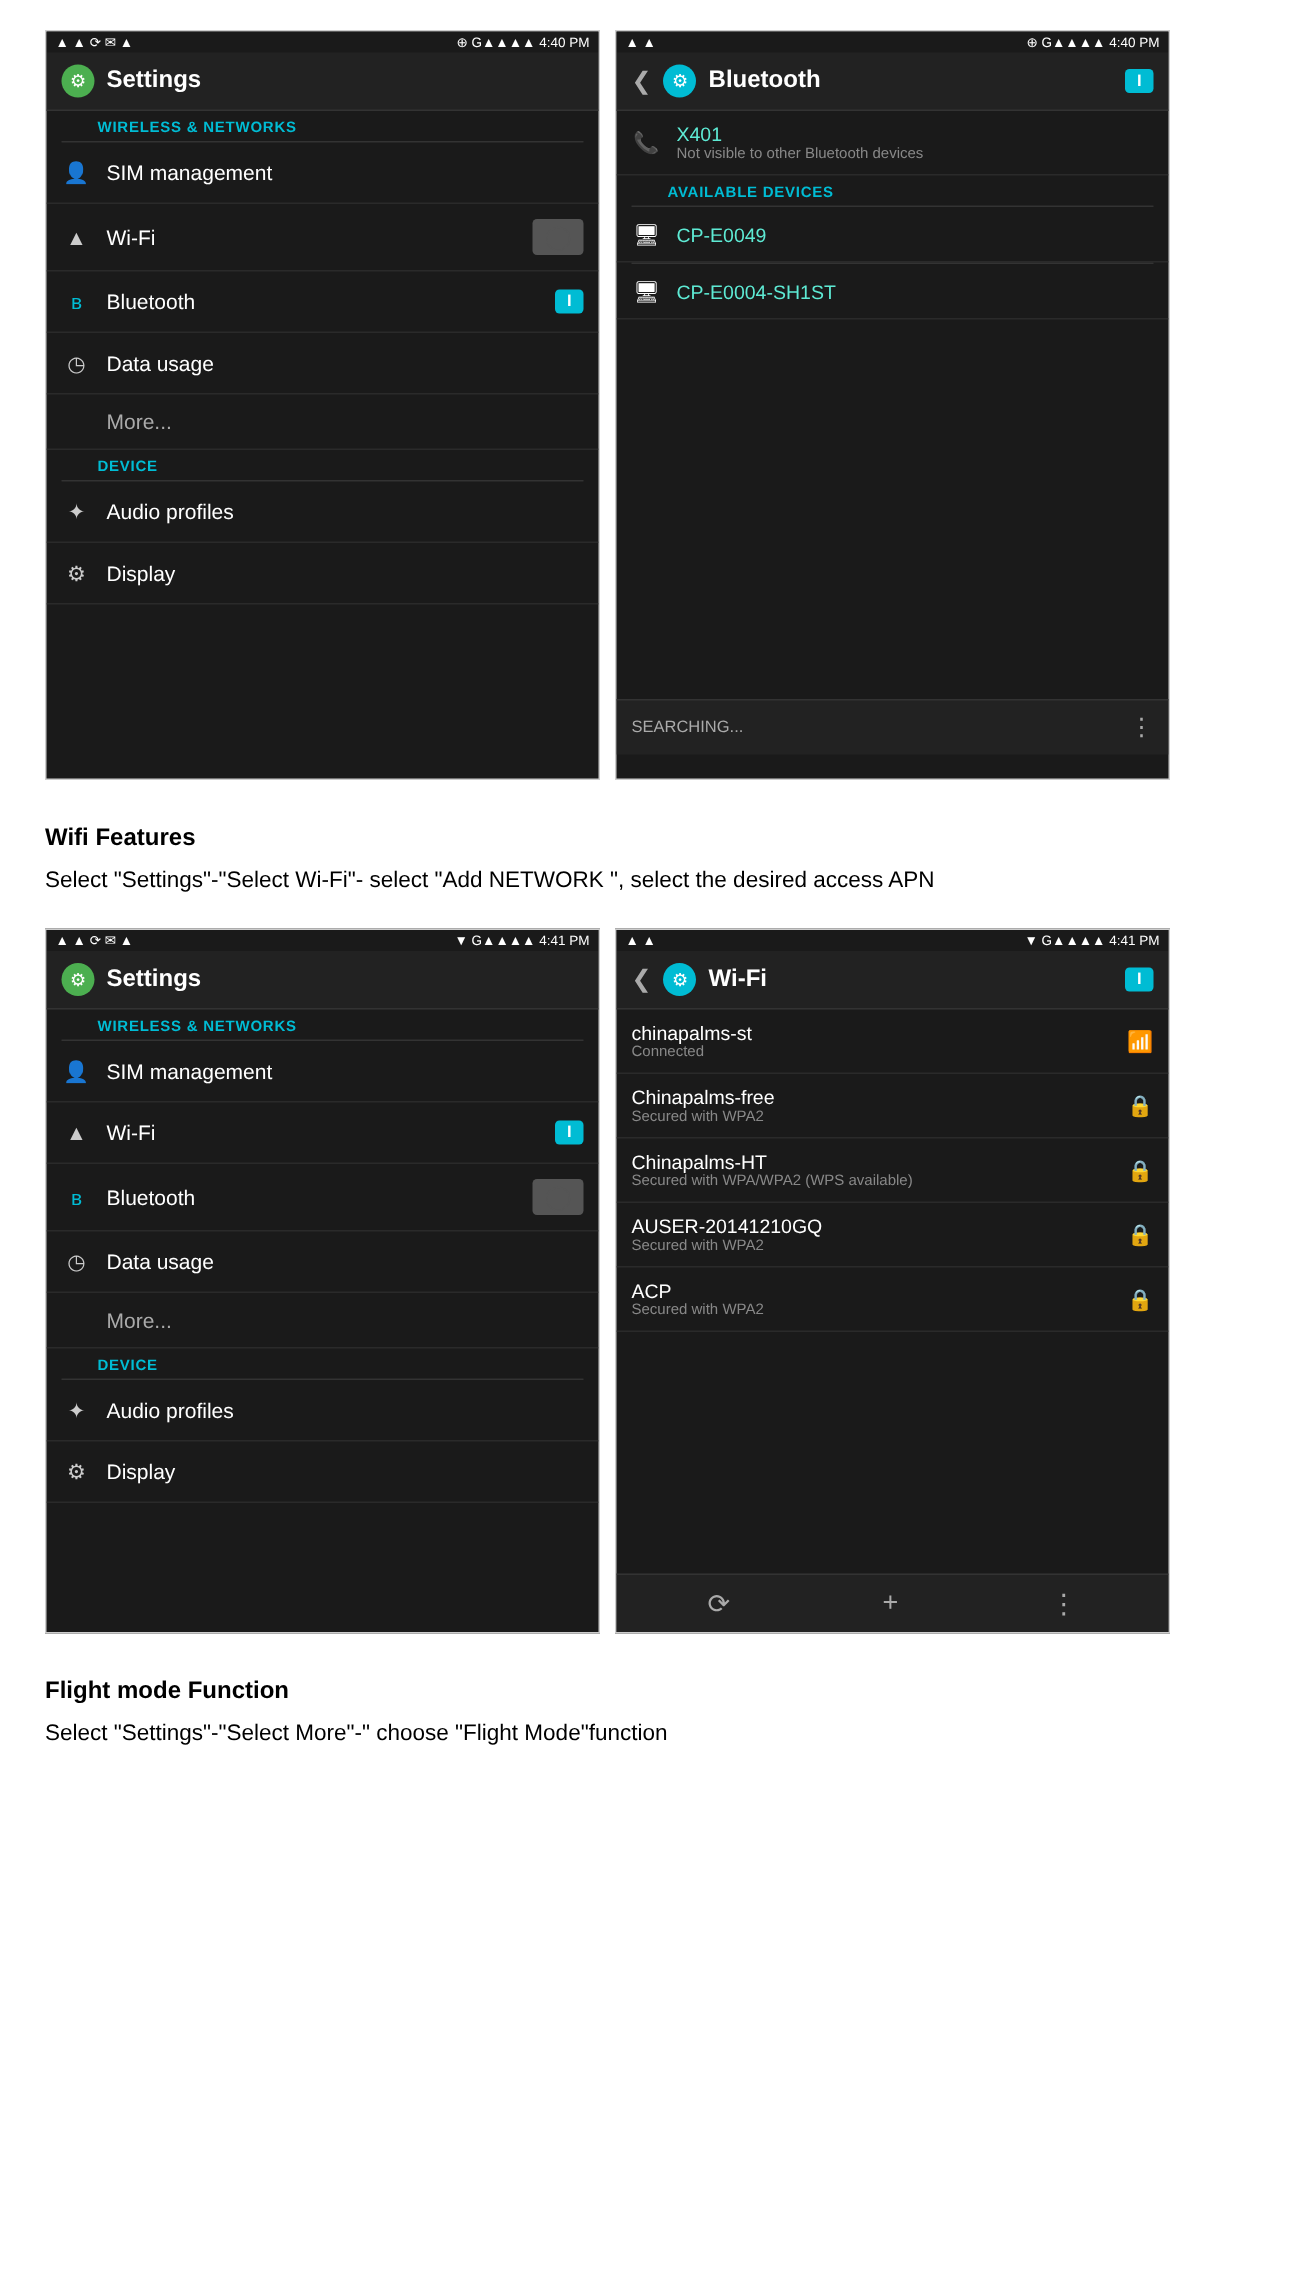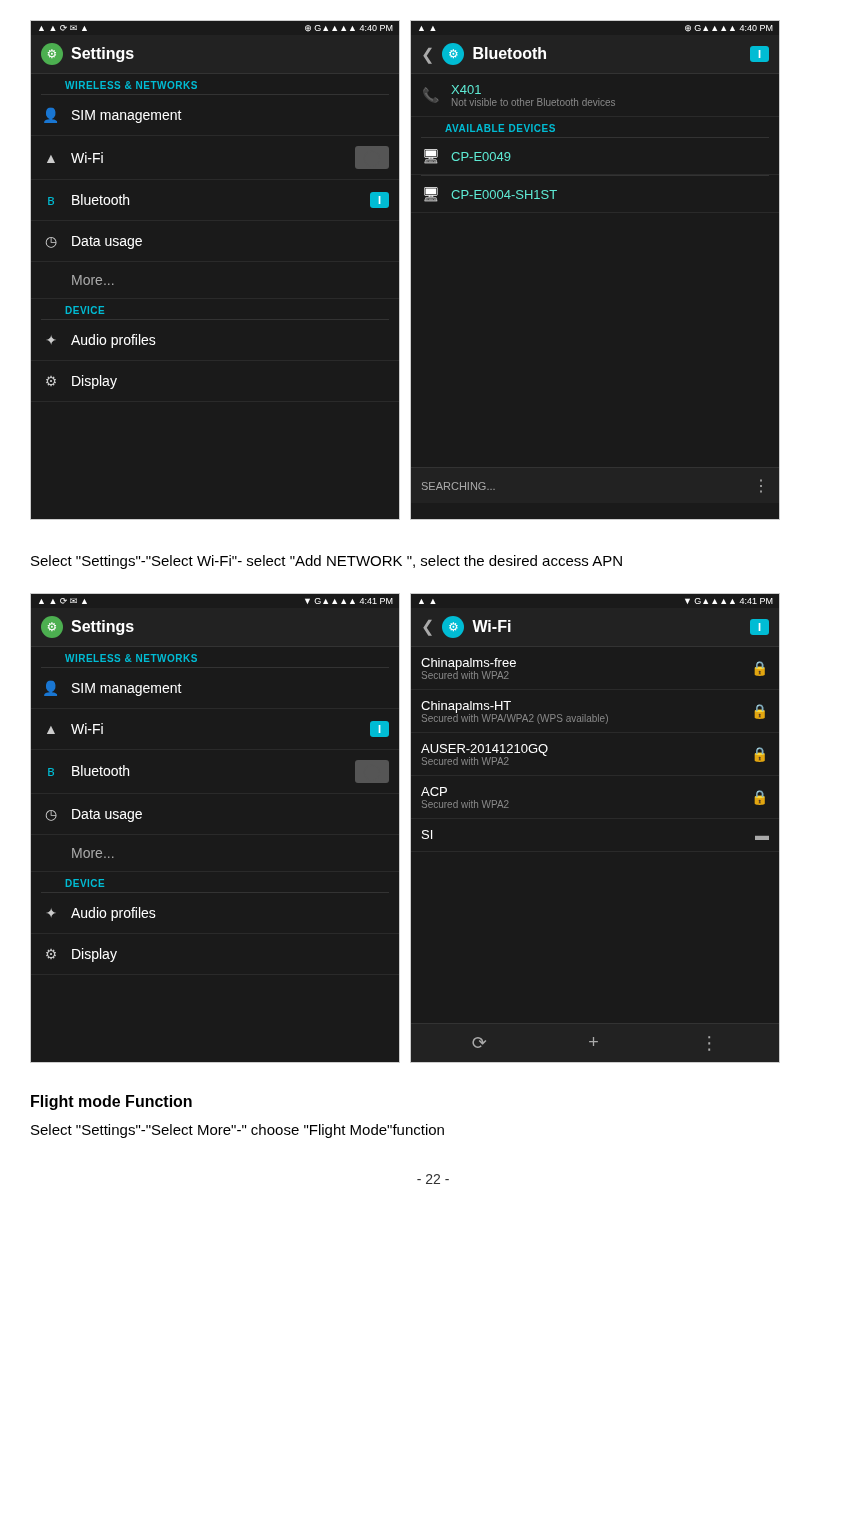--- a/index.html
+++ b/index.html
@@ -347,20 +347,21 @@
           <div class="device-name">CP-E0004-SH1ST</div>
         </div>
       </div>
       <div class="bt-searching-bar">
         <span>SEARCHING...</span>
         <span class="three-dots">⋮</span>
       </div>
     </div>
   </div>
 
+  <div class="section-heading">Wifi Features</div>
   <div class="section-text">Select "Settings"-"Select Wi-Fi"- select "Add NETWORK ", select the desired access APN</div>
 
   <div class="screenshots-row">
 
     <div class="phone-screen" style="height:470px;">
       <div class="phone-status-bar">
         <div class="status-icons">▲ ▲ ⟳ ✉ ▲</div>
         <div class="status-icons">▼ G▲▲▲▲ 4:41 PM</div>
       </div>
       <div class="phone-header">
@@ -410,20 +411,27 @@
         <div class="status-icons">▼ G▲▲▲▲ 4:41 PM</div>
       </div>
       <div class="phone-header">
         <span class="back-arrow">❮</span>
         <div class="gear-icon" style="background:#00bcd4;">⚙</div>
         <span class="title">Wi-Fi</span>
         <div class="toggle-on">I</div>
       </div>
       <div class="wifi-network">
         <div class="net-info">
+          <div class="net-name">chinapalms-st</div>
+          <div class="net-sub">Connected</div>
+        </div>
+        <div class="wifi-icon">📶</div>
+      </div>
+      <div class="wifi-network">
+        <div class="net-info">
           <div class="net-name">Chinapalms-free</div>
           <div class="net-sub">Secured with WPA2</div>
         </div>
         <div class="wifi-icon">🔒</div>
       </div>
       <div class="wifi-network">
         <div class="net-info">
           <div class="net-name">Chinapalms-HT</div>
           <div class="net-sub">Secured with WPA/WPA2 (WPS available)</div>
         </div>
@@ -436,32 +444,25 @@
         </div>
         <div class="wifi-icon">🔒</div>
       </div>
       <div class="wifi-network">
         <div class="net-info">
           <div class="net-name">ACP</div>
           <div class="net-sub">Secured with WPA2</div>
         </div>
         <div class="wifi-icon">🔒</div>
       </div>
-      <div class="wifi-network">
-        <div class="net-info">
-          <div class="net-name">SI</div>
-        </div>
-        <div class="wifi-icon">▬</div>
-      </div>
       <div class="wifi-bottom-bar">
         <span style="font-size:18px;color:#aaa;">⟳</span>
         <span style="font-size:18px;color:#aaa;">+</span>
         <span style="font-size:18px;color:#aaa;">⋮</span>
       </div>
     </div>
   </div>
 
   <div class="section-heading">Flight mode Function</div>
   <div class="section-text">Select "Settings"-"Select More"-" choose "Flight Mode"function</div>
 
-  <div class="page-number">- 22 -</div>
 
 </div>
 
 </body></html>

